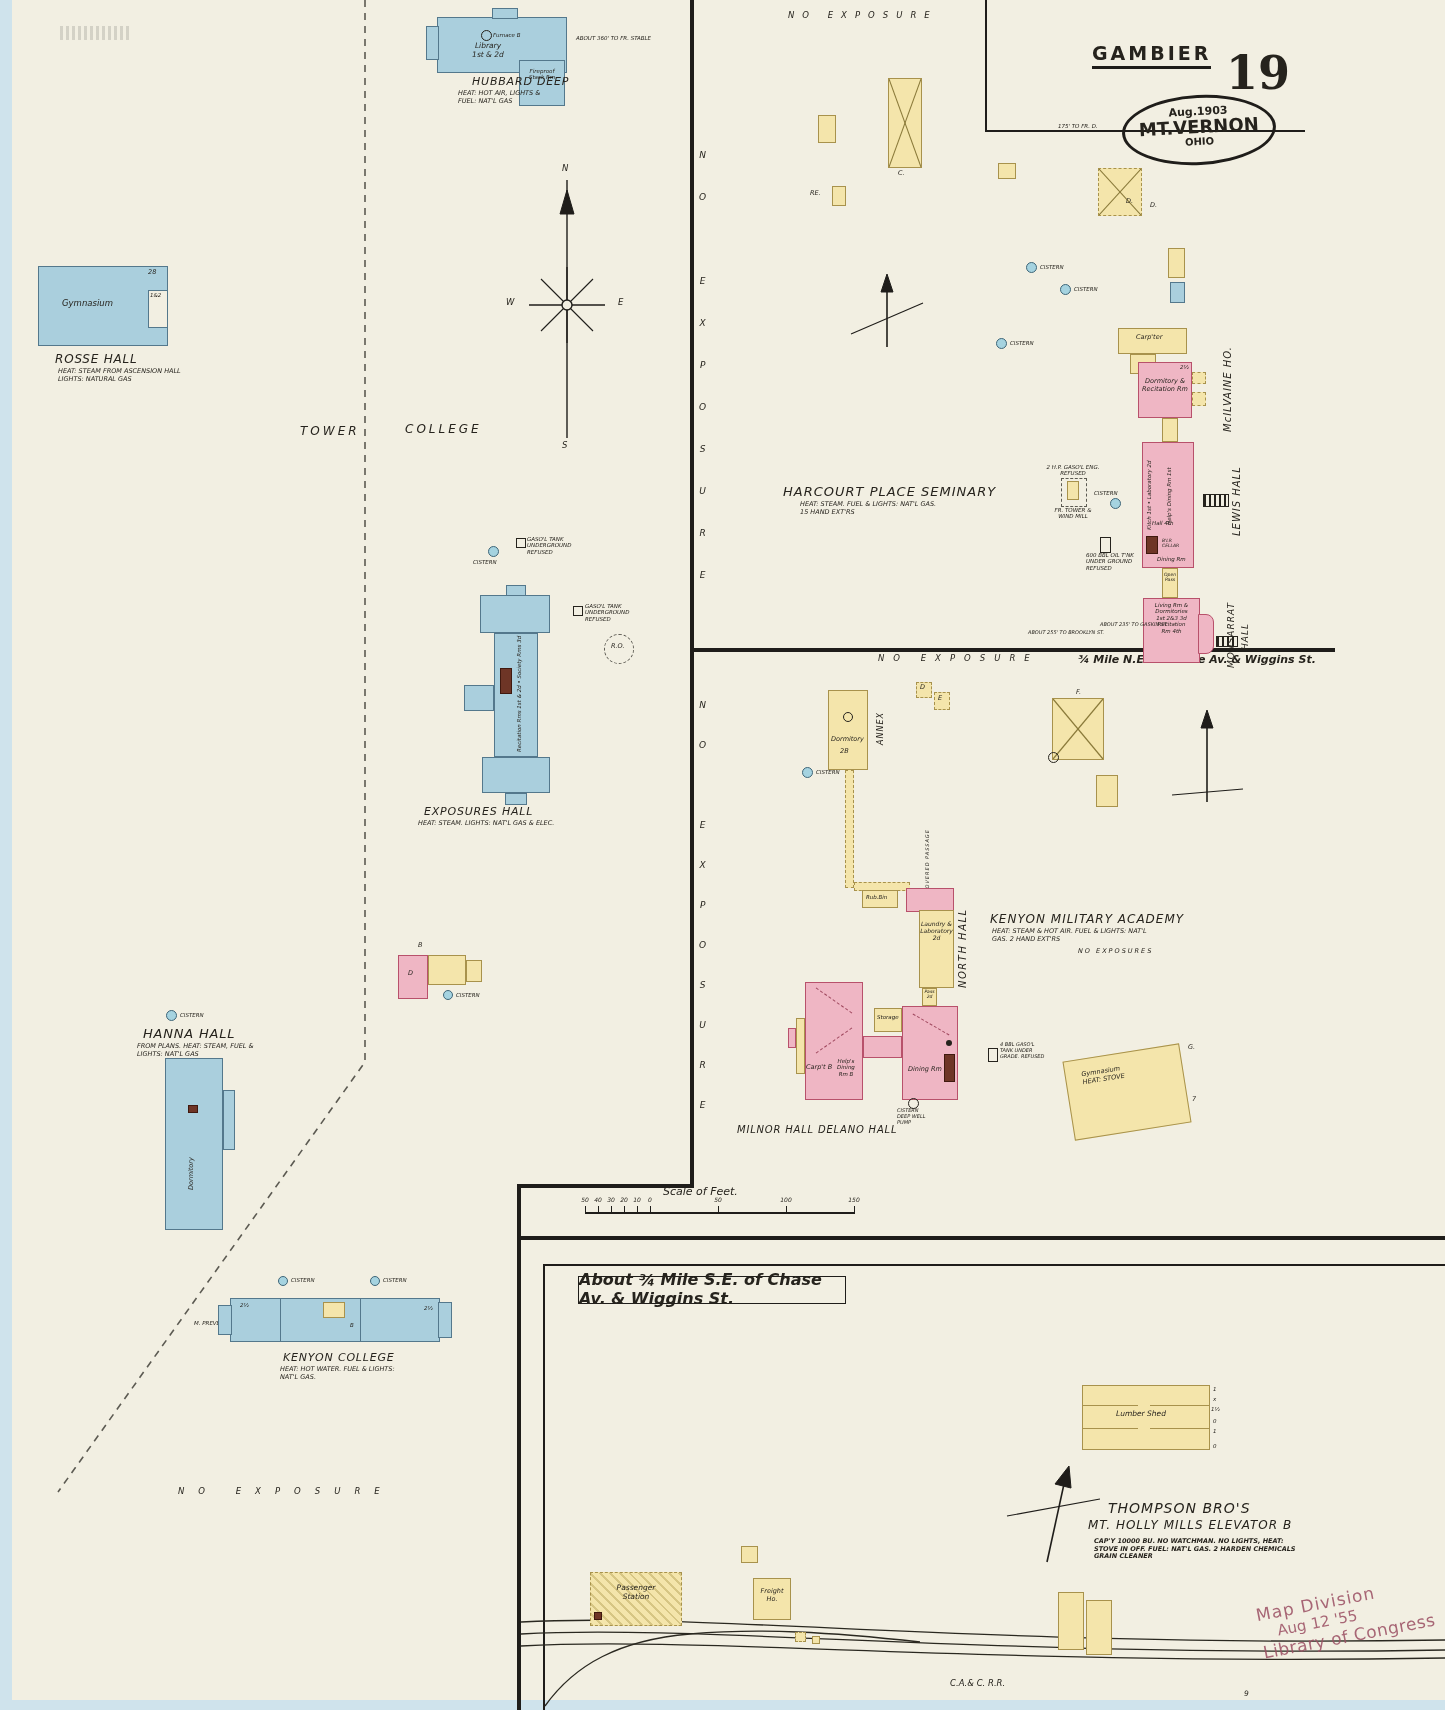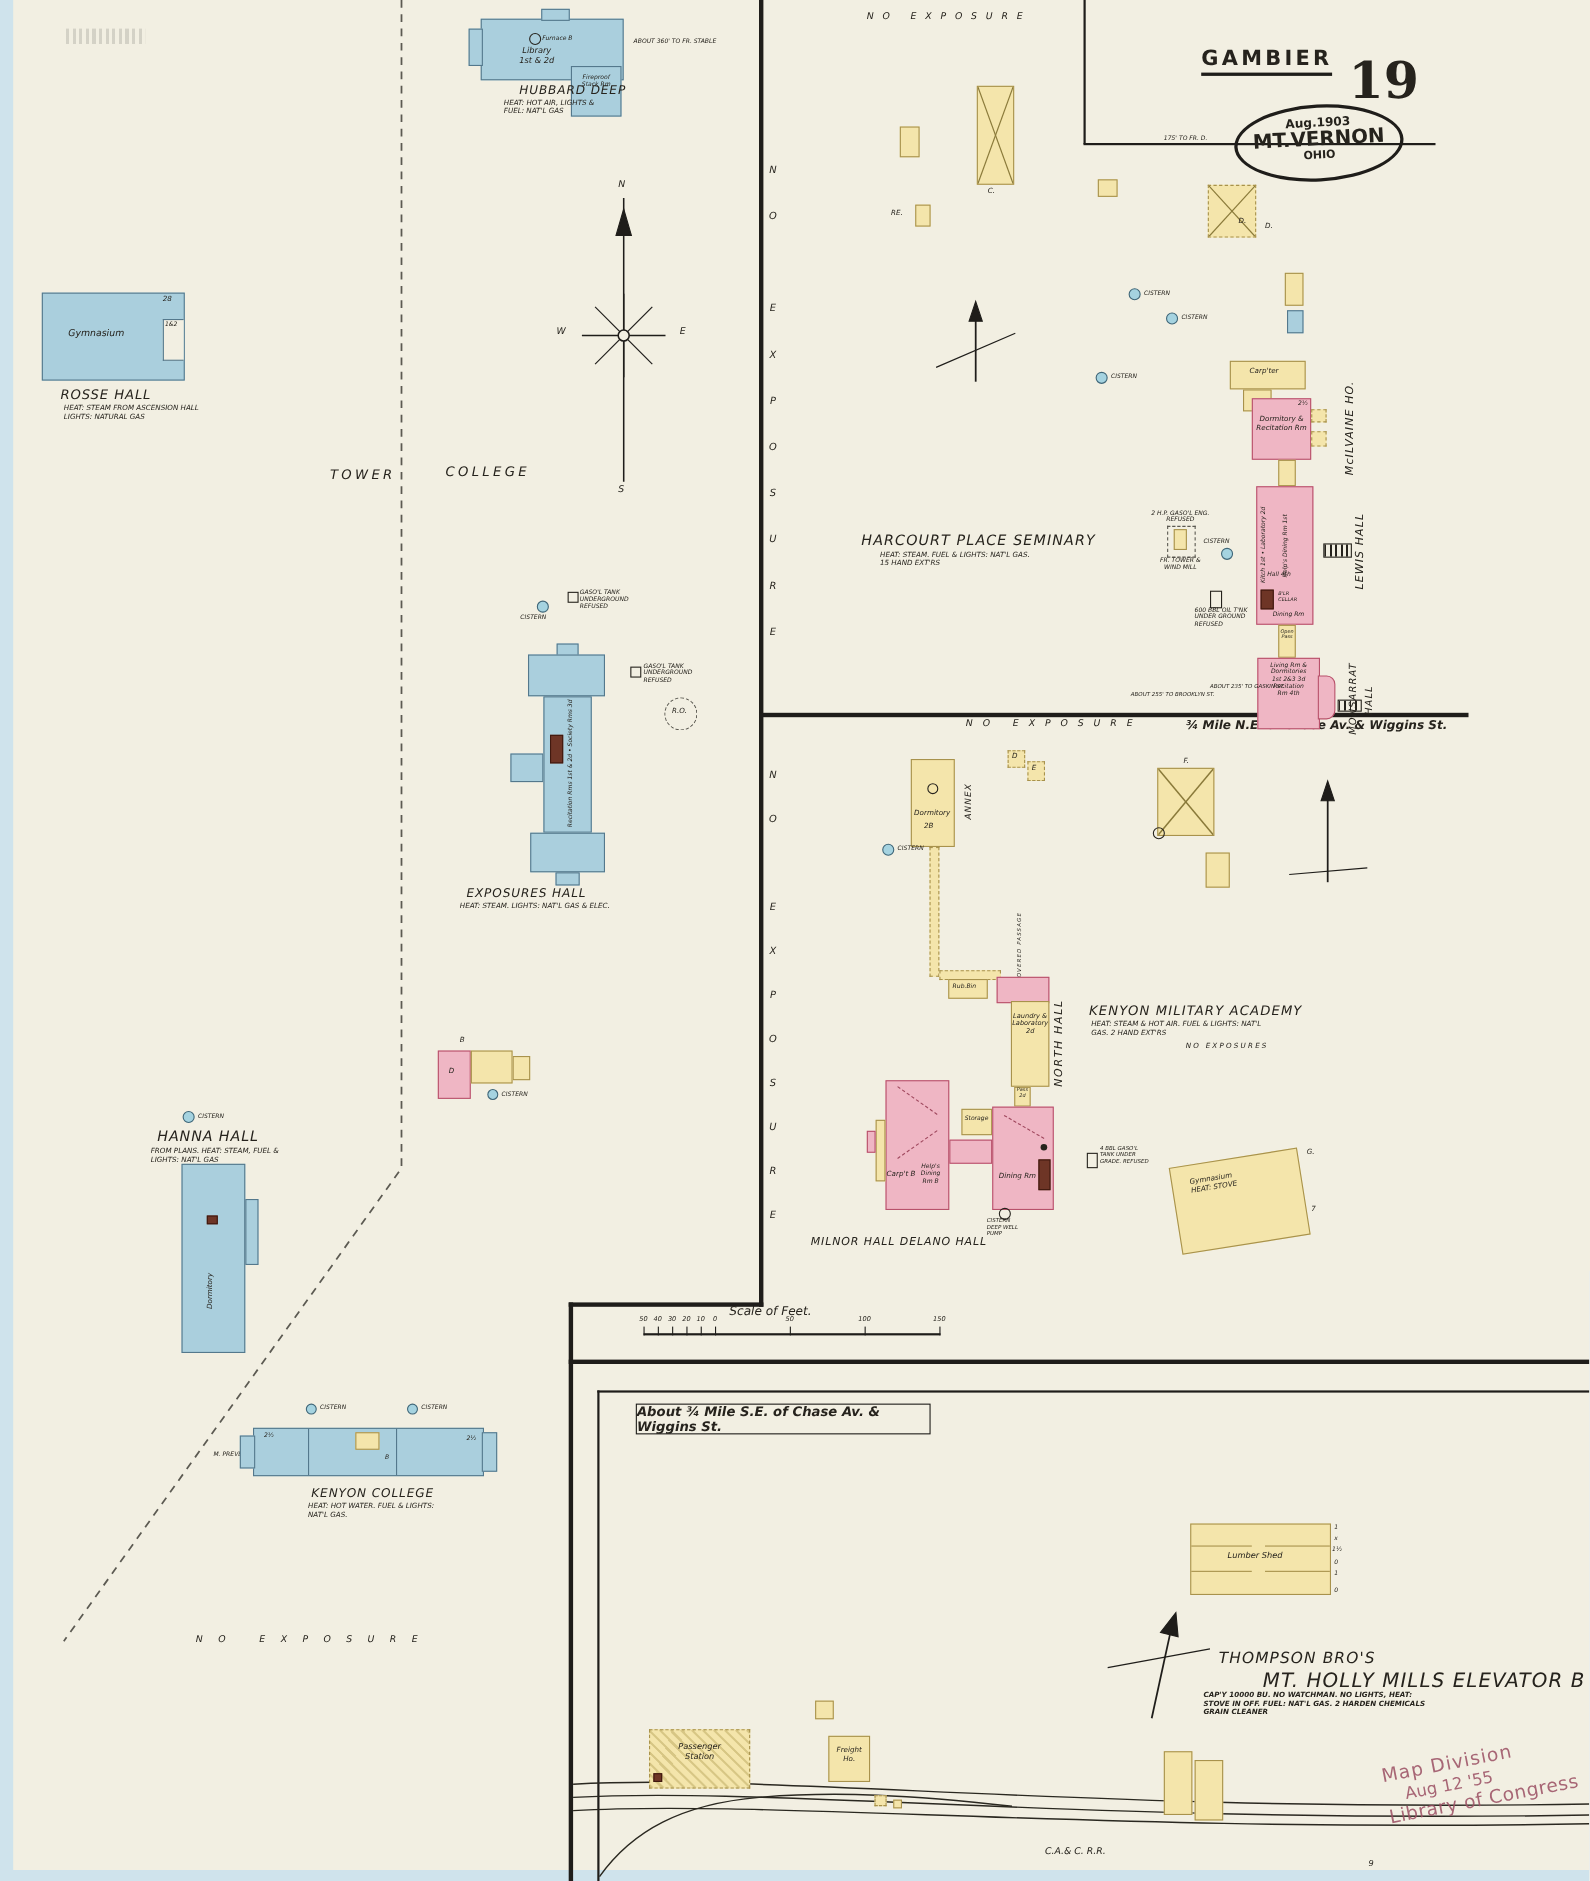--- a/index.html
+++ b/index.html
@@ -368,38 +368,38 @@
   <div class="lbl" style="left:598px;top:1196px;font-size:6px;transform:translateX(-50%);">40</div>
   <div class="lbl" style="left:611px;top:1196px;font-size:6px;transform:translateX(-50%);">30</div>
   <div class="lbl" style="left:624px;top:1196px;font-size:6px;transform:translateX(-50%);">20</div>
   <div class="lbl" style="left:637px;top:1196px;font-size:6px;transform:translateX(-50%);">10</div>
   <div class="lbl" style="left:650px;top:1196px;font-size:6px;transform:translateX(-50%);">0</div>
   <div class="lbl" style="left:718px;top:1196px;font-size:6px;transform:translateX(-50%);">50</div>
   <div class="lbl" style="left:786px;top:1196px;font-size:6px;transform:translateX(-50%);">100</div>
   <div class="lbl" style="left:854px;top:1196px;font-size:6px;transform:translateX(-50%);">150</div>
 
   <div class="abs" style="left:578px;top:1276px;width:266px;height:26px;border:1.5px solid #1f1d1a;display:flex;align-items:center;justify-content:center;">
-    <span class="lbl" style="position:static;font-size:12px;font-weight:bold;">About ¾ Mile S.E. of Chase Av. &amp; Wiggins St.</span>
+    <span class="lbl" style="position:static;font-size:16px;font-weight:bold;">About ¾ Mile S.E. of Chase Av. &amp; Wiggins St.</span>
   </div>
 
   <div class="b yel" style="left:1082px;top:1385px;width:128px;height:65px;"></div>
   <div class="abs" style="left:1083px;top:1405px;width:55px;height:1px;background:#a8924c;"></div>
   <div class="abs" style="left:1150px;top:1405px;width:59px;height:1px;background:#a8924c;"></div>
   <div class="abs" style="left:1083px;top:1428px;width:55px;height:1px;background:#a8924c;"></div>
   <div class="abs" style="left:1150px;top:1428px;width:59px;height:1px;background:#a8924c;"></div>
   <div class="lbl n7" style="left:1116px;top:1410px;">Lumber Shed</div>
   <div class="lbl" style="left:1213px;top:1386px;font-size:5.5px;">1</div>
   <div class="lbl" style="left:1213px;top:1396px;font-size:5.5px;">x</div>
   <div class="lbl" style="left:1211px;top:1406px;font-size:5.5px;">1½</div>
   <div class="lbl" style="left:1213px;top:1418px;font-size:5.5px;">0</div>
   <div class="lbl" style="left:1213px;top:1428px;font-size:5.5px;">1</div>
   <div class="lbl" style="left:1213px;top:1443px;font-size:5.5px;">0</div>
 
   <div class="lbl" style="left:1108px;top:1500px;font-size:14px;letter-spacing:1px;">THOMPSON BRO'S</div>
-  <div class="lbl" style="left:1148px;top:1518px;font-size:18px;letter-spacing:1px;">MT. HOLLY MILLS ELEVATOR B</div>
+  <div class="lbl" style="left:1088px;top:1518px;font-size:12px;letter-spacing:1px;">MT. HOLLY MILLS ELEVATOR B</div>
   <div class="lbl n6" style="left:1094px;top:1538px;font-weight:bold;">CAP'Y 10000 BU.  NO WATCHMAN.  NO LIGHTS, HEAT:
 STOVE IN OFF.  FUEL: NAT'L GAS.  2 HARDEN CHEMICALS
 GRAIN CLEANER</div>
 
   <div class="b yel dash" style="left:590px;top:1572px;width:92px;height:54px;background:repeating-linear-gradient(45deg,rgba(160,140,60,.35) 0 2px,transparent 2px 7px),#f4e5ab;"></div>
   <div class="lbl n7 ctr" style="left:598px;top:1584px;width:76px;">Passenger
 Station</div>
   <div class="blk" style="left:594px;top:1612px;width:8px;height:8px;"></div>
 
   <div class="b yel" style="left:741px;top:1546px;width:17px;height:17px;"></div>

